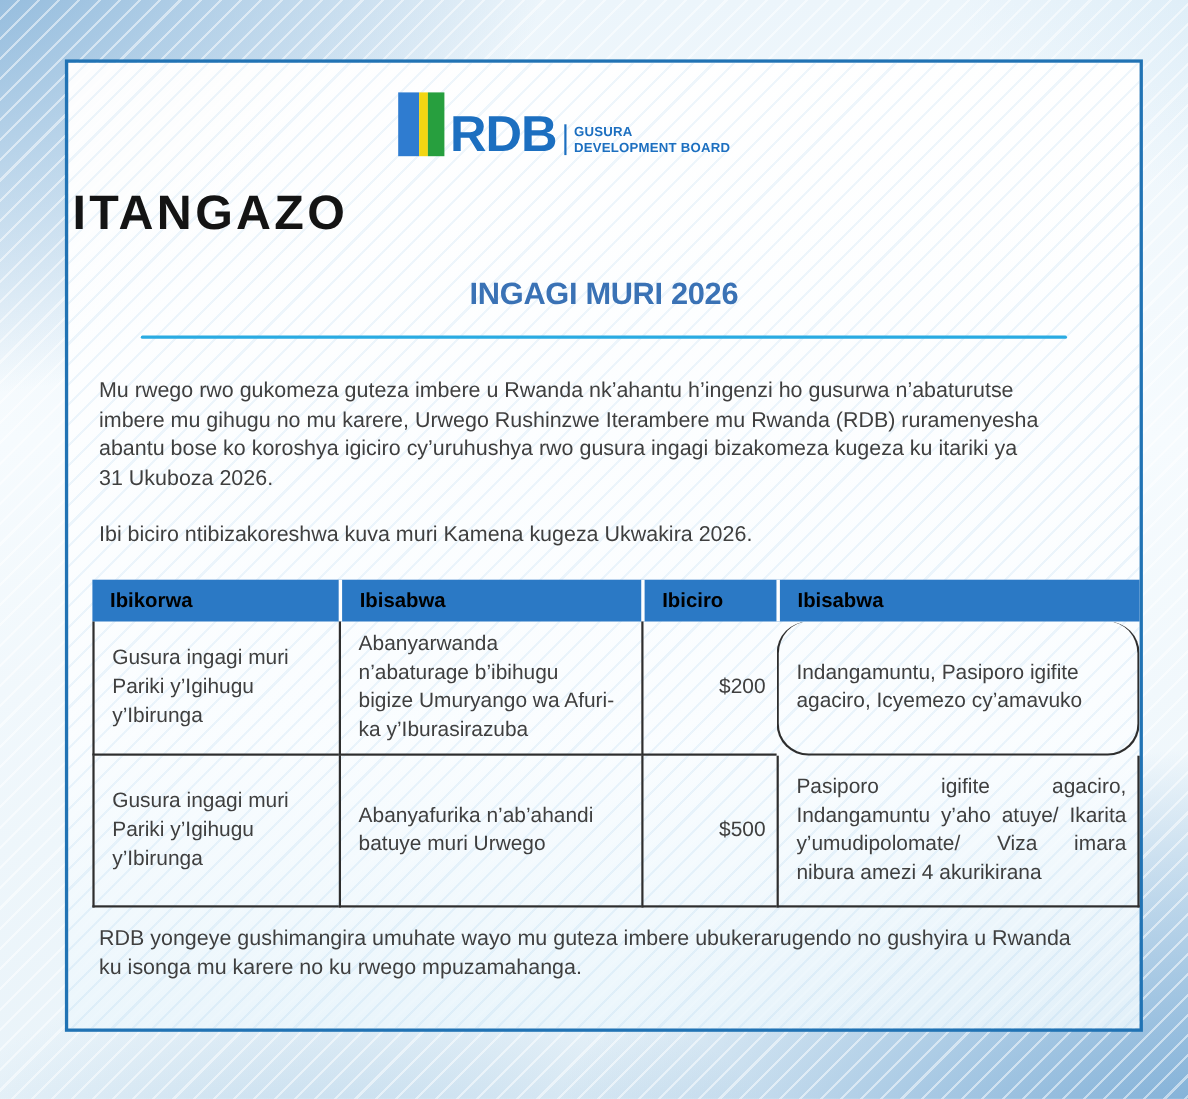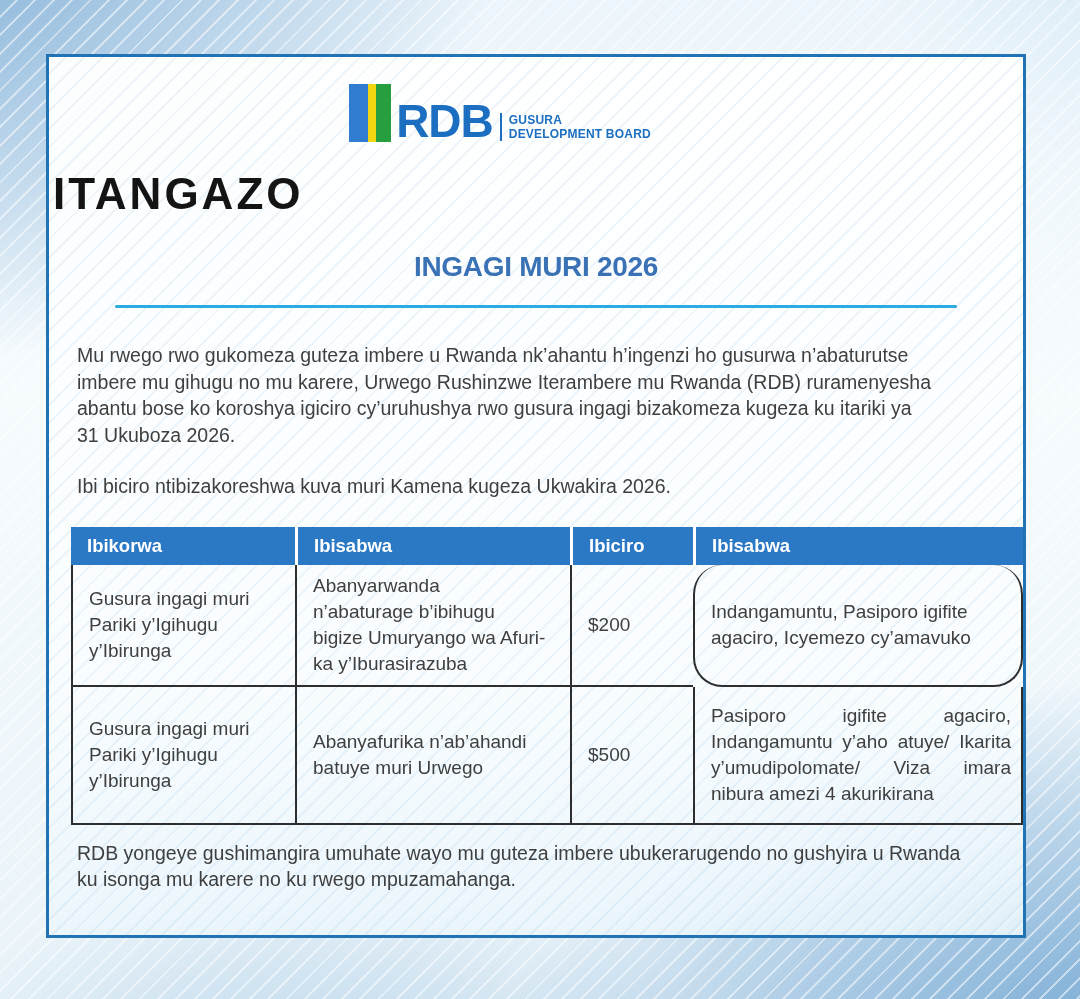--- a/index.html
+++ b/index.html
@@ -25,21 +25,21 @@
     inset: 0;
     background: repeating-linear-gradient(135deg,
       rgba(255,255,255,0) 0px, rgba(255,255,255,0) 11px,
       rgba(255,255,255,0.5) 11px, rgba(255,255,255,0.5) 13px);
     pointer-events: none;
     z-index: 0;
   }
 
   .card {
     position: absolute;
-    left: 46px;
+    left: 59px;
     top: 54px;
     width: 980px;
     height: 884px;
     box-sizing: border-box;
     border: 3px solid #2173b4;
     background: linear-gradient(180deg, rgba(255,255,255,0.97) 0%, rgba(250,253,255,0.95) 70%, rgba(235,246,252,0.88) 100%);
     z-index: 1;
   }
   .card::before {
     content: "";
@@ -139,21 +139,21 @@
     margin-top: 27px;
     margin-left: 22px;
     width: calc(100% - 22px);
     table-layout: fixed;
   }
   col.c1 { width: 224px; }
   col.c2 { width: 275px; }
   col.c3 { width: 123px; }
   table.pricing th {
     background: #2b79c5;
-    color: #ffffff;
+    color: #000000;
     font-size: 18.5px;
     font-weight: bold;
     height: 38px;
     text-align: left;
     padding: 0 0 0 16px;
     box-sizing: border-box;
   }
   table.pricing th + th { border-left: 3px solid #ffffff; }
   th.th-activity { padding-left: 22px; }
   th.th-price { text-align: center; padding-left: 0; }
@@ -166,21 +166,21 @@
     font-size: 19px;
     line-height: 26px;
     color: #3f3f3f;
     vertical-align: middle;
     background: transparent;
   }
   table.pricing td:last-child { border-right: 2px solid #2e2e2e; }
   tr.r1 td { height: 118px; }
   tr.r2 td { height: 138px; }
   td.price {
-    text-align: left;
+    text-align: right;
     font-size: 20px;
     padding: 0;
   }
   td.vtop-req { vertical-align: top; padding-top: 24px; border-radius: 29px; }
   td.vtop-cat { vertical-align: top; padding-top: 22px; }
   td.justify {
     text-align: justify;
     padding: 6px 26px 6px 18px;
     line-height: 26px;
     vertical-align: middle;

